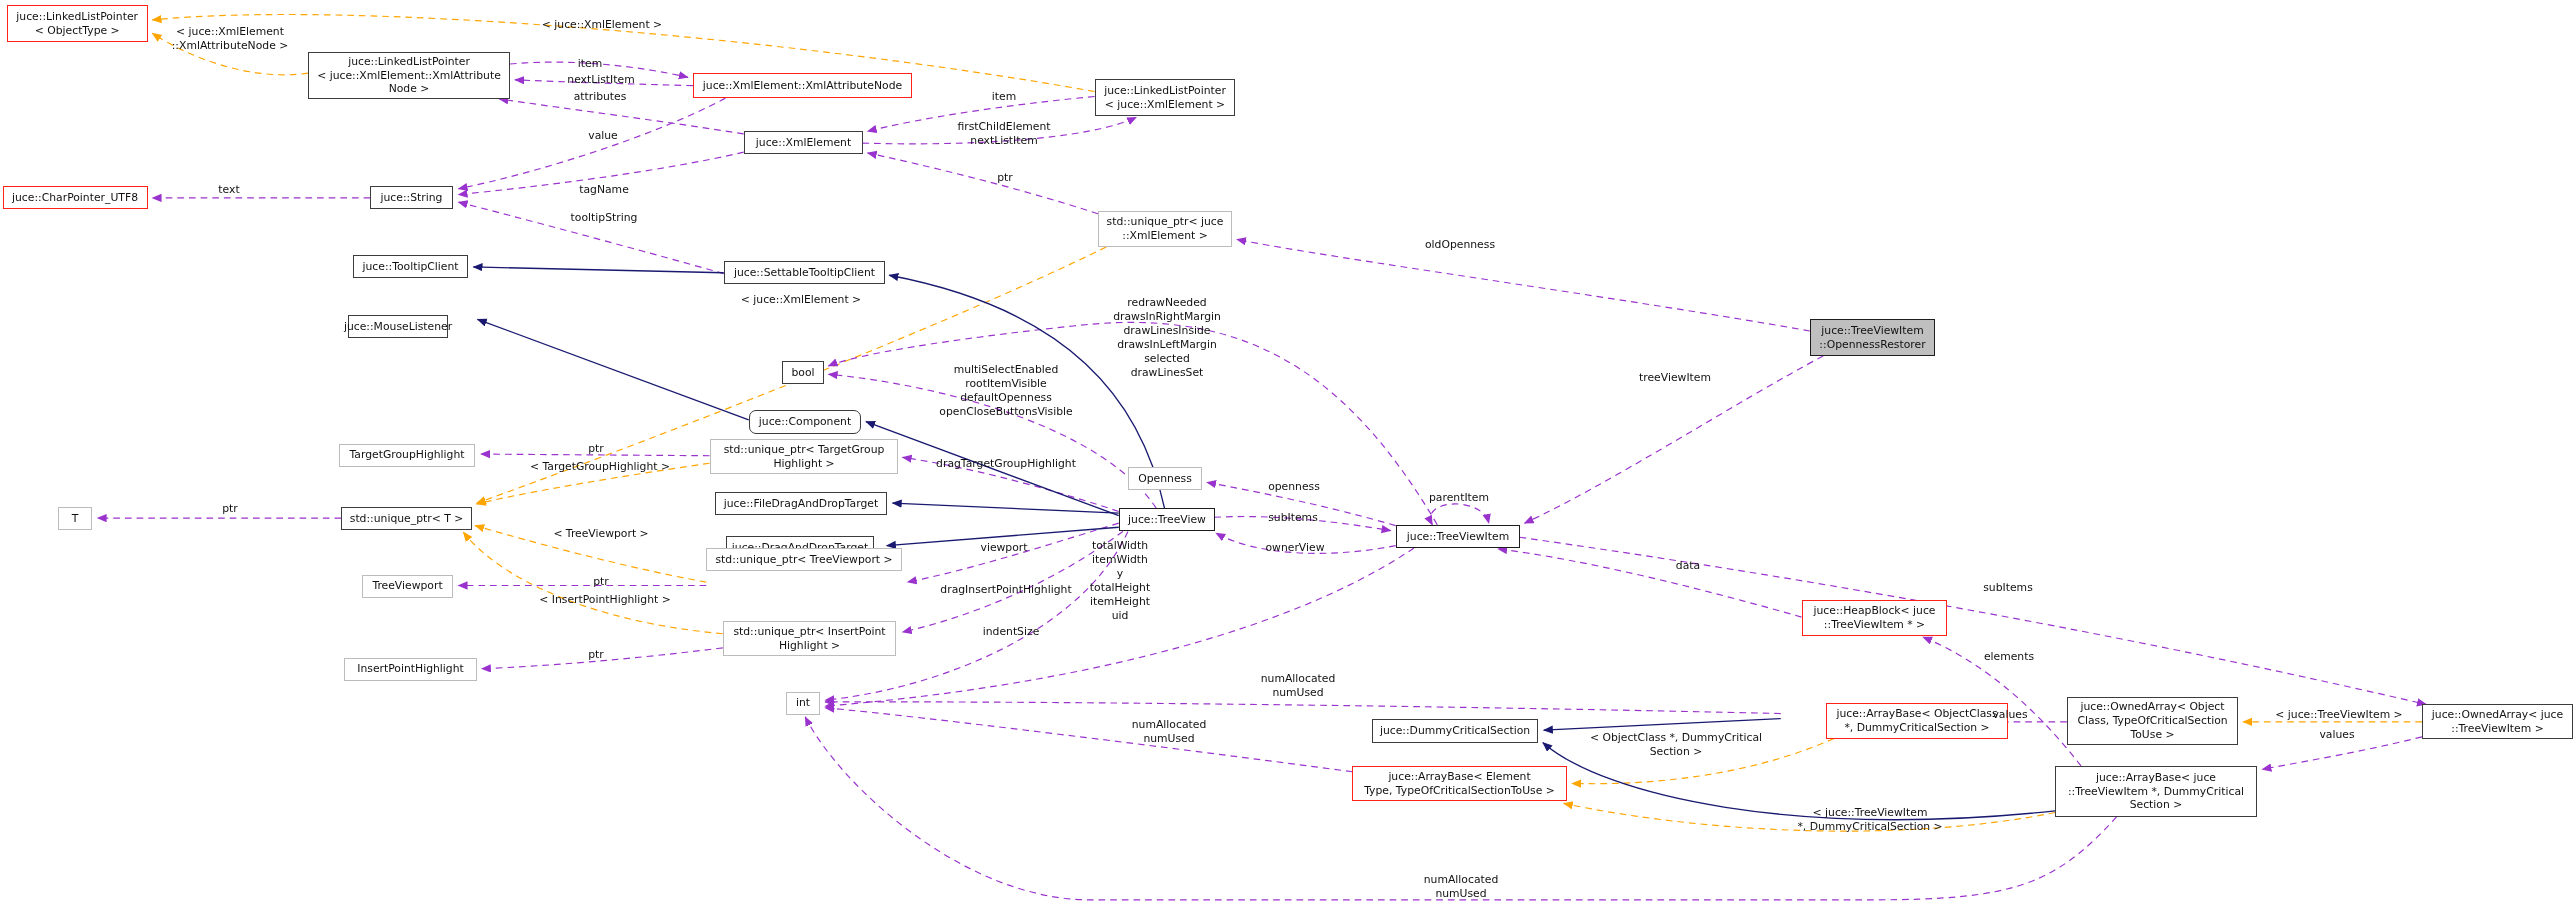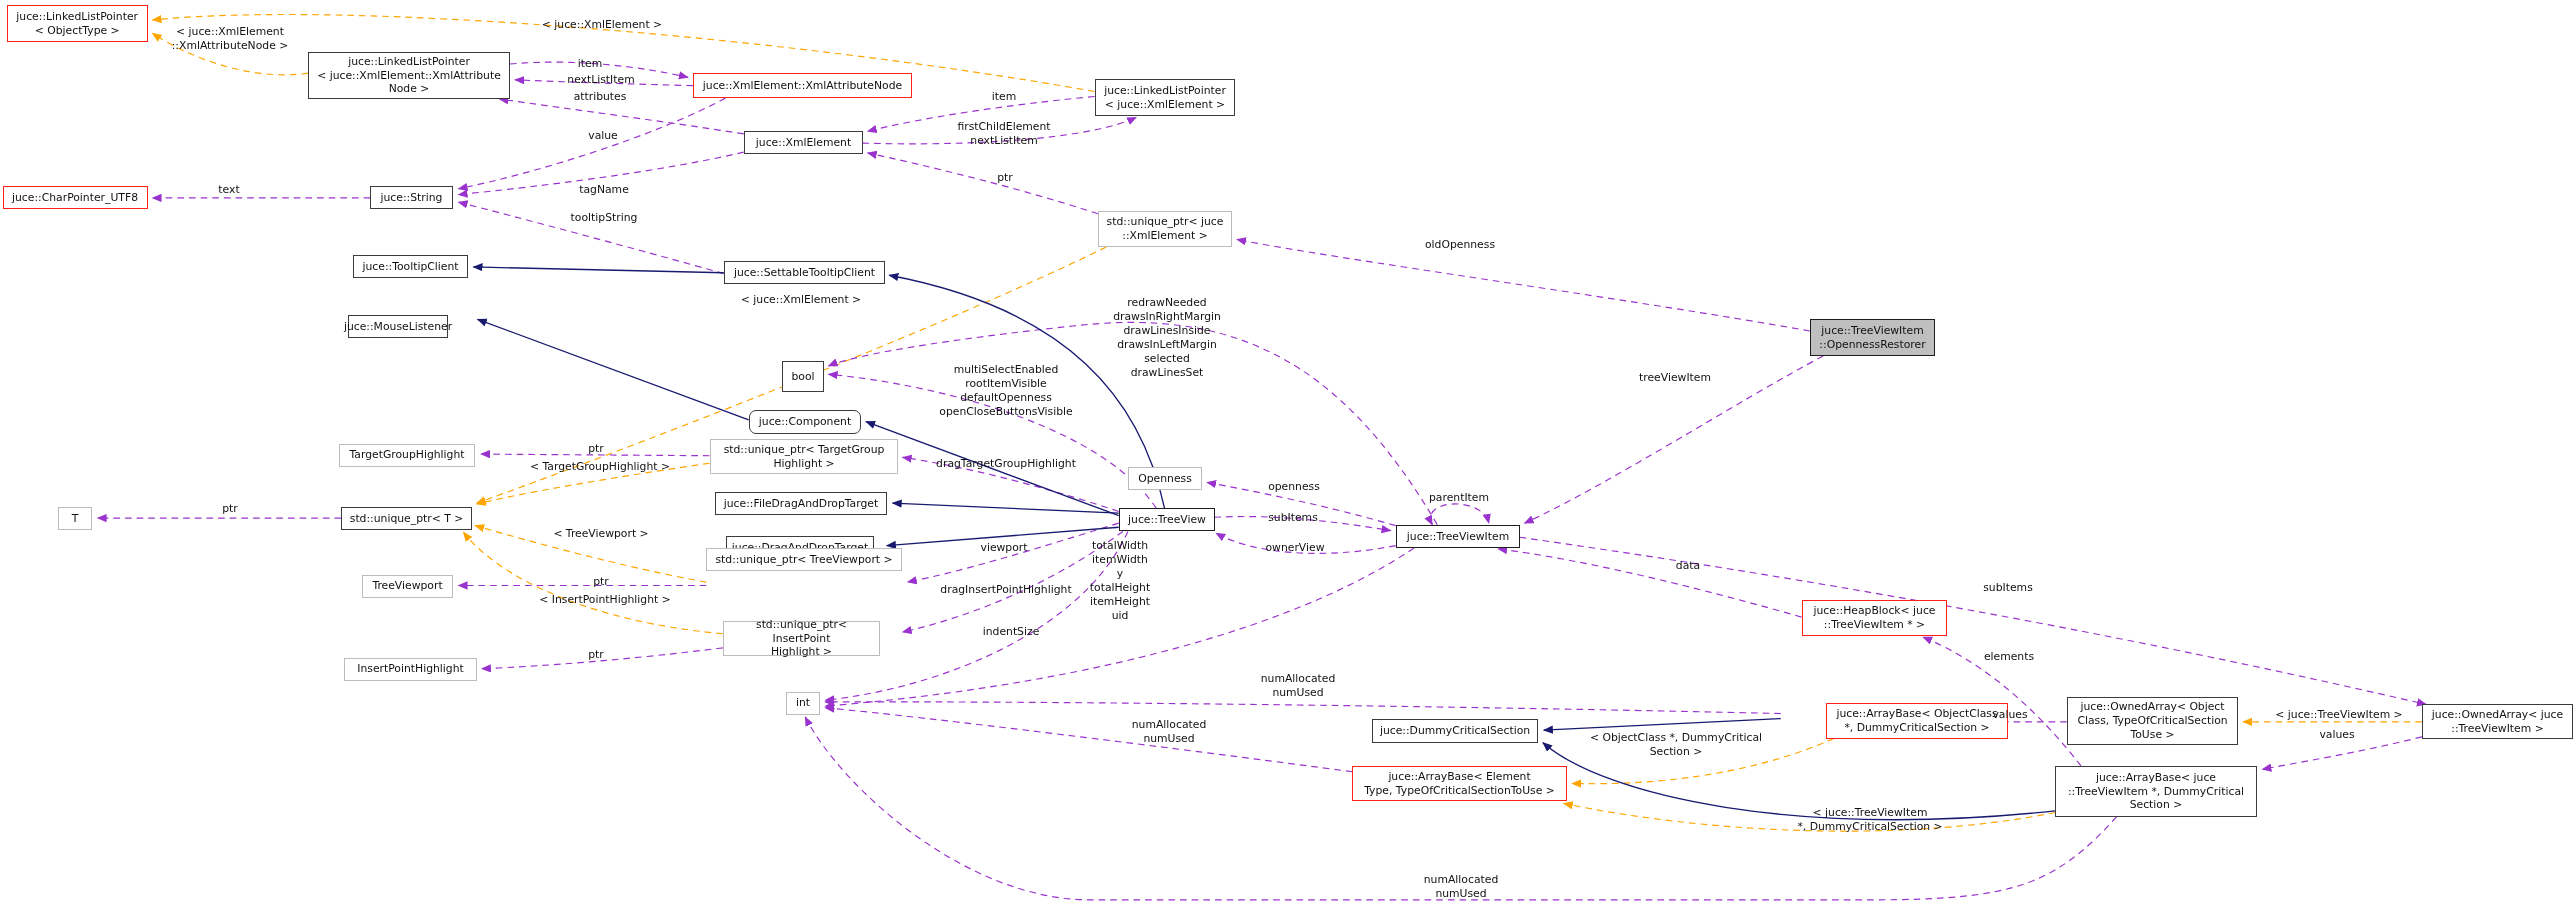--- a/index.html
+++ b/index.html
@@ -113,35 +113,35 @@
       <div class="node normal" style="left: 744px; top: 131px; width: 119px; height: 23px;">juce::XmlElement</div>
       <div class="node red" style="left: 2.5px; top: 186px; width: 145px; height: 23px;">juce::CharPointer_UTF8</div>
       <div class="node normal" style="left: 370px; top: 186px; width: 83px; height: 23px;">juce::String</div>
       <div class="node helper" style="left: 1098px; top: 211px; width: 134px; height: 36px;">std::unique_ptr&lt; juce
 ::XmlElement &gt;</div>
       <div class="node normal" style="left: 353px; top: 255px; width: 115px; height: 23px;">juce::TooltipClient</div>
       <div class="node normal" style="left: 724px; top: 261px; width: 161px; height: 23px;">juce::SettableTooltipClient</div>
       <div class="node normal" style="left: 348px; top: 315px; width: 100px; height: 23px;">juce::MouseListener</div>
       <div class="node main" style="left: 1810px; top: 319px; width: 125px; height: 37px;">juce::TreeViewItem
 ::OpennessRestorer</div>
-      <div class="node normal" style="left: 782px; top: 361px; width: 42px; height: 31px;">bool</div>
+      <div class="node normal" style="left: 782px; top: 361px; width: 42px; height: 23px;">bool</div>
       <div class="node normal" style="left: 749px; top: 410px; width: 112px; height: 24px; border-radius: 7px;">juce::Component</div>
       <div class="node helper" style="left: 339px; top: 444px; width: 136px; height: 22.5px;">TargetGroupHighlight</div>
       <div class="node helper" style="left: 710px; top: 439px; width: 188px; height: 35px;">std::unique_ptr&lt; TargetGroup
 Highlight &gt;</div>
       <div class="node helper" style="left: 1128px; top: 467px; width: 74px; height: 23px;">Openness</div>
       <div class="node helper" style="left: 58px; top: 507px; width: 34px; height: 23px;">T</div>
       <div class="node normal" style="left: 341px; top: 507px; width: 131px; height: 23px;">std::unique_ptr&lt; T &gt;</div>
       <div class="node normal" style="left: 715px; top: 492px; width: 172px; height: 23px;">juce::FileDragAndDropTarget</div>
       <div class="node bold" style="left: 1119px; top: 508px; width: 96px; height: 23px;">juce::TreeView</div>
       <div class="node bold" style="left: 1396px; top: 525px; width: 124px; height: 23px;">juce::TreeViewItem</div>
       <div class="node normal" style="left: 726px; top: 536px; width: 148px; height: 23px;">juce::DragAndDropTarget</div>
       <div class="node helper" style="left: 362px; top: 575px; width: 91px; height: 22.5px;">TreeViewport</div>
       <div class="node helper" style="left: 706px; top: 548px; width: 196px; height: 23px;">std::unique_ptr&lt; TreeViewport &gt;</div>
-      <div class="node helper" style="left: 723px; top: 621px; width: 157px; height: 35px;">std::unique_ptr&lt; InsertPoint
+      <div class="node helper" style="left: 723px; top: 621px; width: 173px; height: 35px;">std::unique_ptr&lt; InsertPoint
 Highlight &gt;</div>
       <div class="node helper" style="left: 344px; top: 658px; width: 133px; height: 22.5px;">InsertPointHighlight</div>
       <div class="node red" style="left: 1802px; top: 600px; width: 145px; height: 36px;">juce::HeapBlock&lt; juce
 ::TreeViewItem * &gt;</div>
       <div class="node helper" style="left: 786px; top: 692px; width: 34px; height: 22.5px;">int</div>
       <div class="node normal" style="left: 1372px; top: 719px; width: 166px; height: 24px;">juce::DummyCriticalSection</div>
       <div class="node red" style="left: 1781px; top: 703px; width: 182px; height: 36px; margin-left: 45px;">juce::ArrayBase&lt; ObjectClass
 *, DummyCriticalSection &gt;</div>
       <div class="node normal" style="left: 2067px; top: 697px; width: 171px; height: 48px;">juce::OwnedArray&lt; Object
 Class, TypeOfCriticalSection

